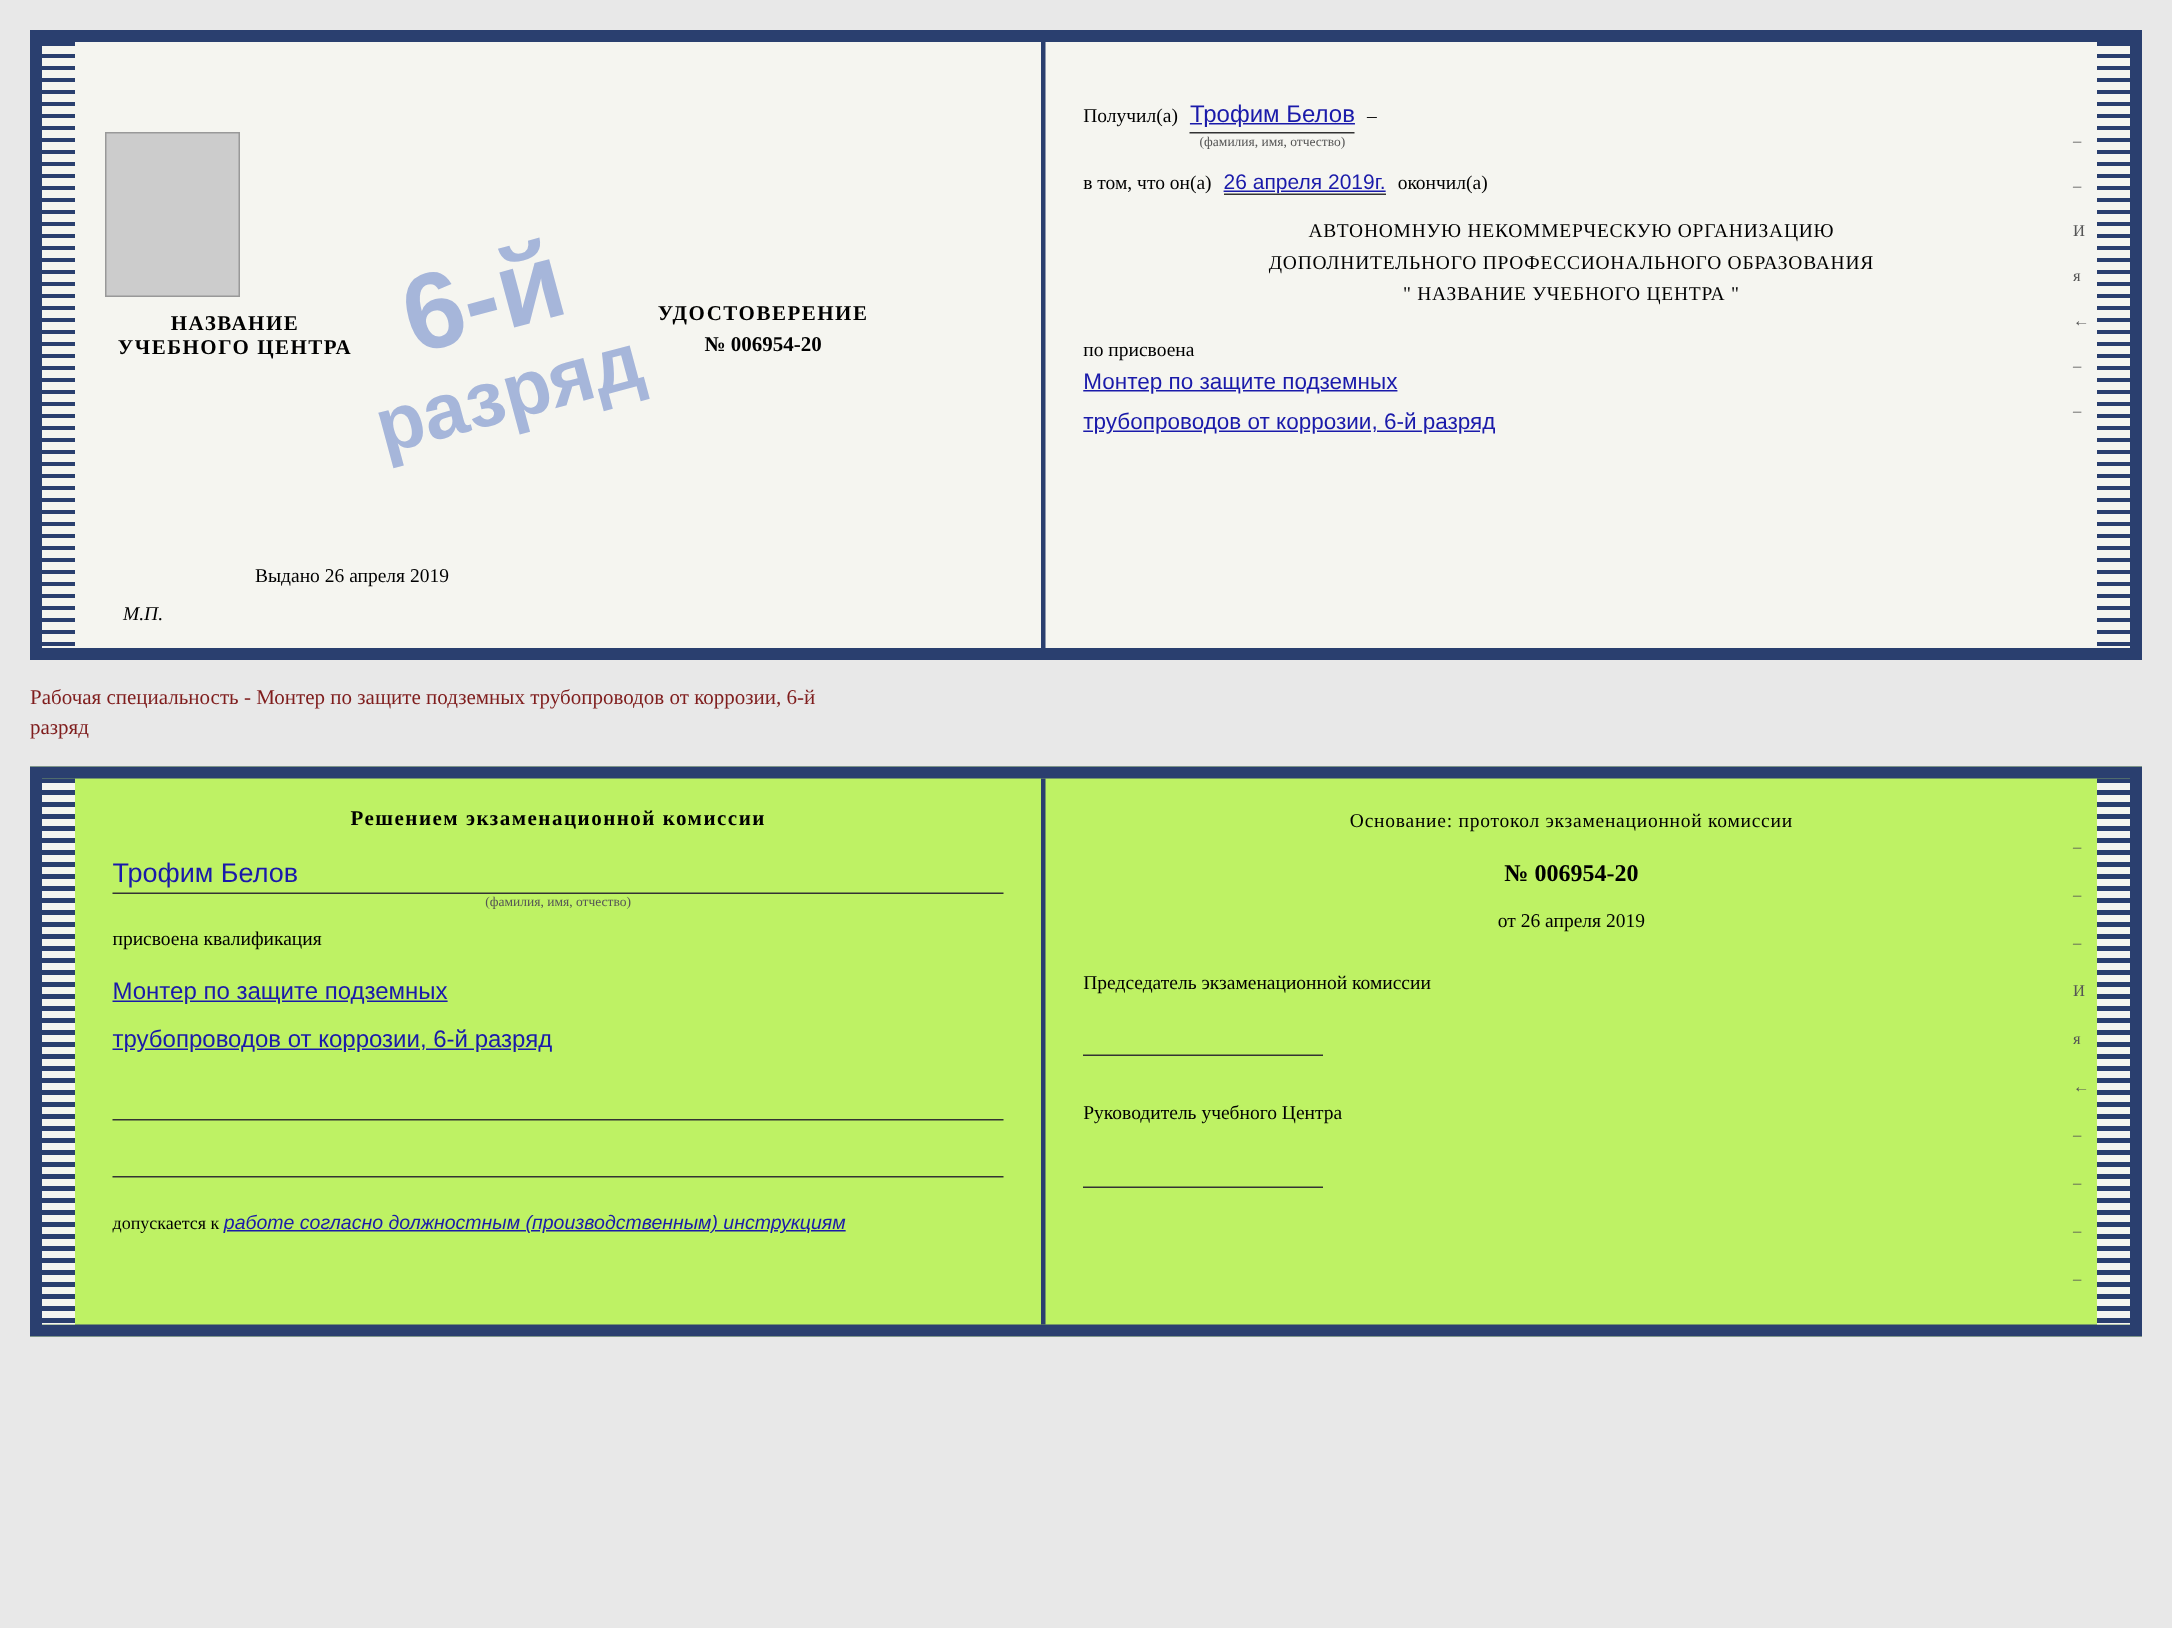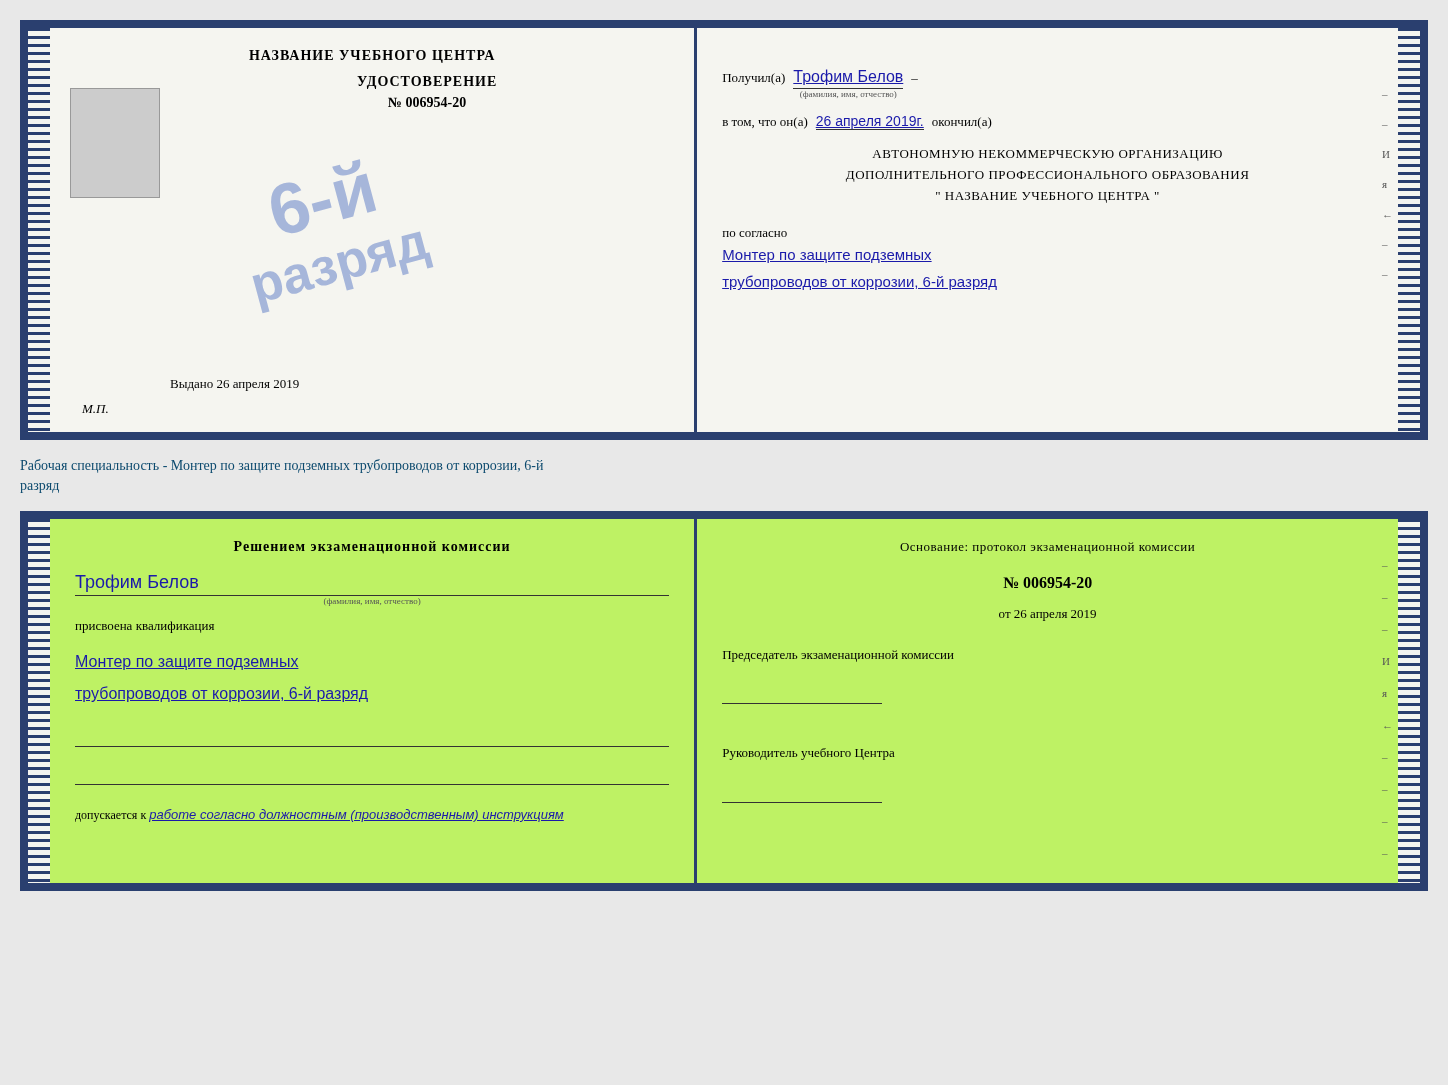--- a/index.html
+++ b/index.html
@@ -24,21 +24,21 @@
       background: #f5f5f0;
       min-height: 420px;
       position: relative;
     }
 
     .cert-left {
       width: 48%;
       border-right: 3px solid #2a3f6f;
       padding: 20px 25px;
       display: flex;
-      flex-direction: column;
+      flex-direction: row;
       align-items: center;
       position: relative;
     }
 
     .cert-right {
       width: 52%;
       padding: 20px 25px;
       position: relative;
       display: flex;
       flex-direction: column;
@@ -203,21 +203,21 @@
       right: 5px;
       top: 40px;
       display: flex;
       flex-direction: column;
       gap: 18px;
     }
 
     
     .label-text {
       font-size: 14px;
-      color: #0c4a6e;
+      color: #7f1d1d;
       padding: 4px 0;
       line-height: 1.4;
     }
 
     
     .certificate-bottom {
       display: flex;
       border: 8px solid #2a3f6f;
       background: #bef264;
       min-height: 380px;
@@ -421,21 +421,21 @@
         <span>окончил(а)</span>
       </div>
 
       <div class="org-name-block">
         <div>АВТОНОМНУЮ НЕКОММЕРЧЕСКУЮ ОРГАНИЗАЦИЮ</div>
         <div>ДОПОЛНИТЕЛЬНОГО ПРОФЕССИОНАЛЬНОГО ОБРАЗОВАНИЯ</div>
         <div>"  НАЗВАНИЕ УЧЕБНОГО ЦЕНТРА  "</div>
       </div>
 
       <div class="profession-block">
-        <div style="font-size:13px;">по согласно</div>
+        <div style="font-size:13px;">по присвоена</div>
         <div class="profession-handwritten">Монтер по защите подземных</div>
         <div class="profession-handwritten">трубопроводов от коррозии, 6-й разряд</div>
       </div>
 
       <div class="side-lines">
         <span class="deco-char">–</span>
         <span class="deco-char">–</span>
         <span class="deco-char">И</span>
         <span class="deco-char">я</span>
         <span class="deco-char">←</span>
@@ -495,21 +495,21 @@
       <div class="ot-date">
         <span>от</span>
         <span>26 апреля 2019</span>
       </div>
 
       <div class="signature-block">
         <div style="font-size:13px;line-height:1.4;">Председатель экзаменационной комиссии</div>
         <div class="blank-line" style="width:160px;margin-top:20px;"></div>
       </div>
 
-      <div class="signature-block" style="margin-top:26px;">
+      <div class="signature-block" style="margin-top:15px;">
         <div style="font-size:13px;line-height:1.4;">Руководитель учебного Центра</div>
         <div class="blank-line" style="width:160px;margin-top:20px;"></div>
       </div>
 
       <div class="right-side-decorations">
         <span class="deco-char">–</span>
         <span class="deco-char">–</span>
         <span class="deco-char">–</span>
         <span class="deco-char">И</span>
         <span class="deco-char">я</span>

